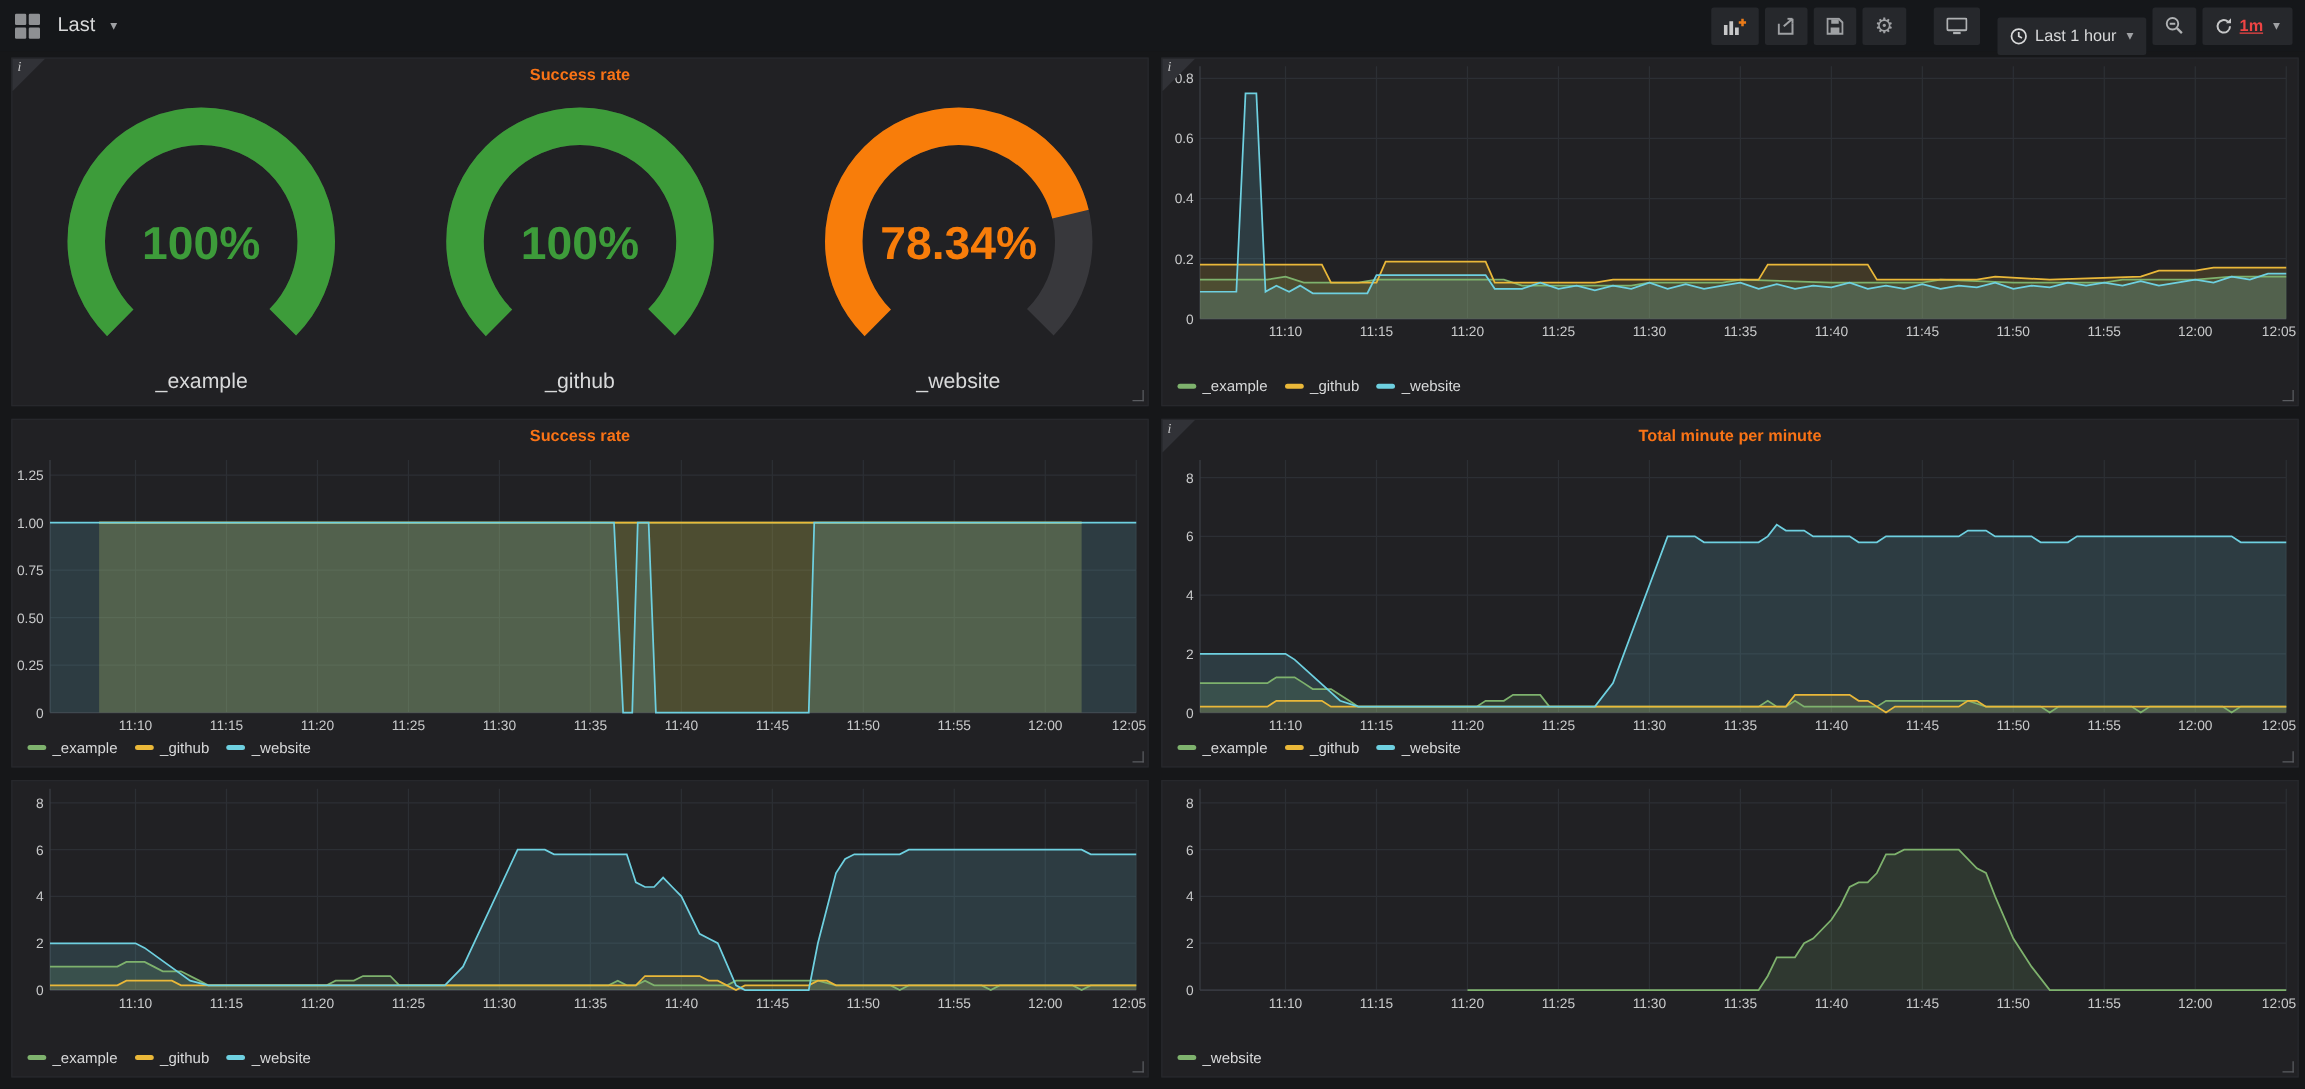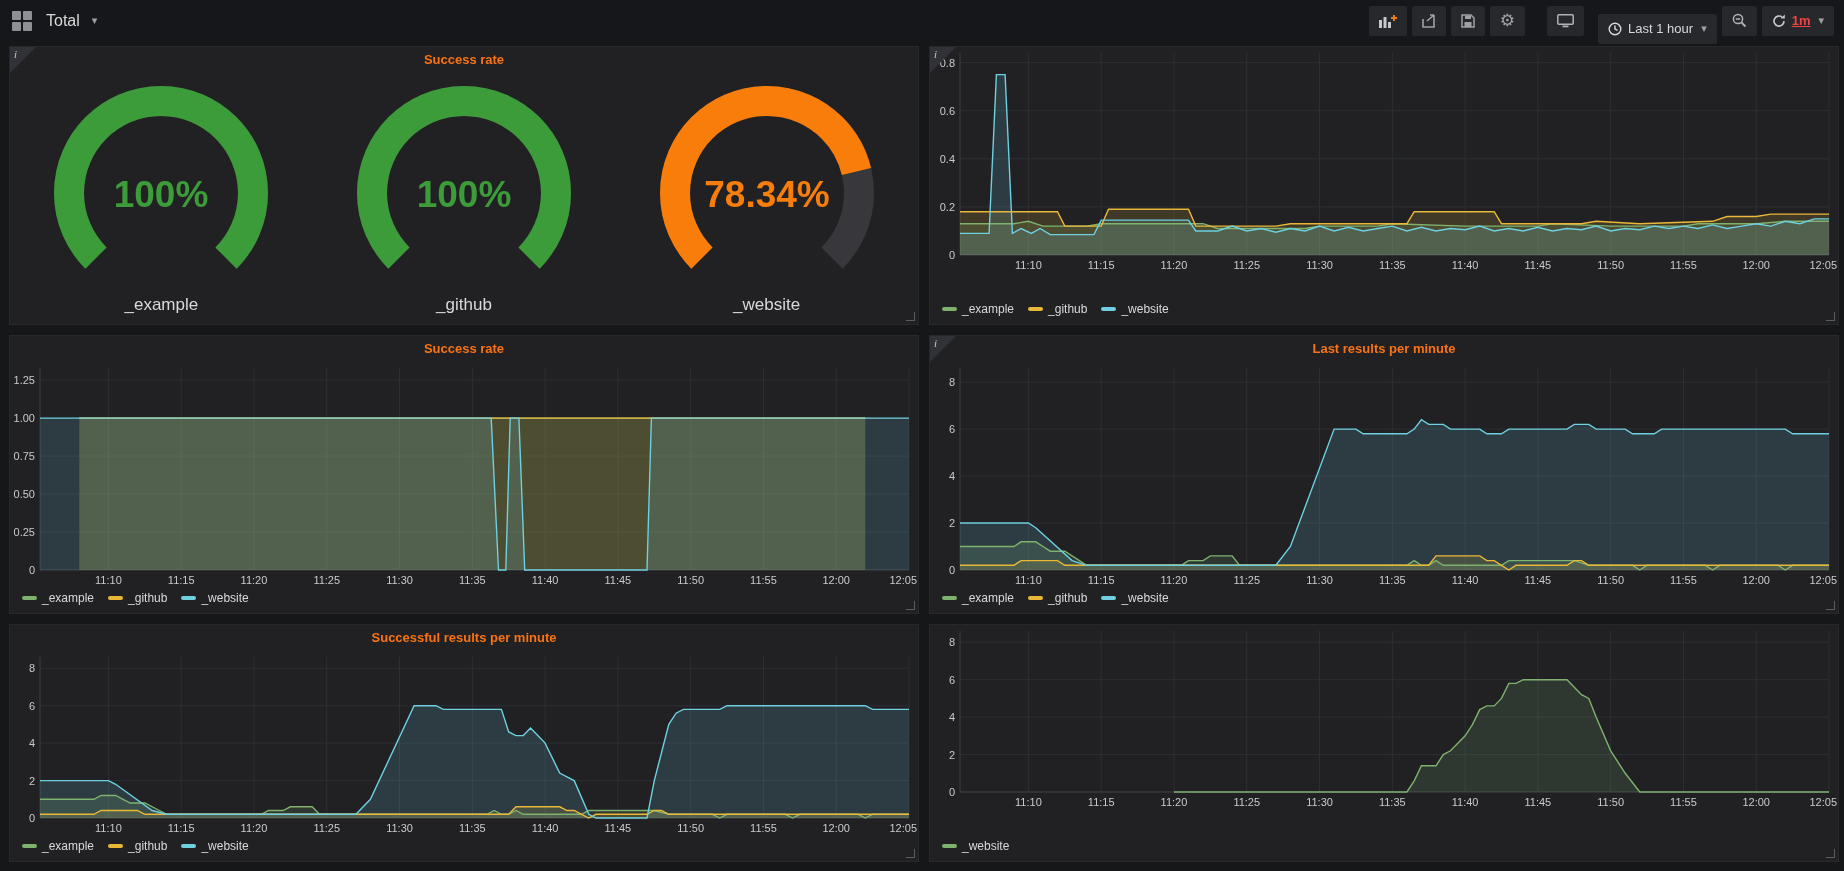--- a/index.html
+++ b/index.html
@@ -75,21 +75,21 @@
 <body>
 
 <header class="navbar">
   <div class="nav-left">
     <span class="apps-grid">
         <span></span>
         <span></span>
         <span></span>
         <span></span>
       </span>
-    <span class="dash-title">Total</span>
+    <span class="dash-title">Last</span>
     <span class="caret">▾</span>
   </div>
   <div class="nav-right">
     <button class="nav-btn">
       <svg width="18" height="14" viewBox="0 0 18 14">
         <rect x="0" y="6" width="3" height="8" fill="#c7c8c9"></rect>
         <rect x="4.5" y="3" width="3" height="11" fill="#c7c8c9"></rect>
         <rect x="9" y="8" width="3" height="6" fill="#c7c8c9"></rect>
         <path d="M14 1 h2 v2 h2 v2 h-2 v2 h-2 v-2 h-2 v-2 h2 z" fill="#eb7b18"></path>
       </svg>
@@ -317,21 +317,21 @@
           <span>_website</span>
         </span>
       </div>
     <span class="resize-handle"></span>
   </section>
 
   <section class="panel">
     <div class="info-corner">
         <span class="info-i">i</span>
       </div>
-    <h2 class="panel-title">Last results per minute</h2>
+    <h2 class="panel-title">Total minute per minute</h2>
     <div class="chart-wrap"><svg width="908" height="225">
           <g>
             <line x1="98.41373534338358" y1="6" x2="98.41373534338358" y2="208" stroke="#2c2f34"></line>
             <line x1="171.19430485762143" y1="6" x2="171.19430485762143" y2="208" stroke="#2c2f34"></line>
             <line x1="243.97487437185927" y1="6" x2="243.97487437185927" y2="208" stroke="#2c2f34"></line>
             <line x1="316.7554438860971" y1="6" x2="316.7554438860971" y2="208" stroke="#2c2f34"></line>
             <line x1="389.536013400335" y1="6" x2="389.536013400335" y2="208" stroke="#2c2f34"></line>
             <line x1="462.31658291457285" y1="6" x2="462.31658291457285" y2="208" stroke="#2c2f34"></line>
             <line x1="535.0971524288108" y1="6" x2="535.0971524288108" y2="208" stroke="#2c2f34"></line>
             <line x1="607.8777219430486" y1="6" x2="607.8777219430486" y2="208" stroke="#2c2f34"></line>
@@ -386,21 +386,20 @@
         </span>
         <span class="legend-item">
           <span class="legend-swatch" style="background: rgb(110, 208, 224);"></span>
           <span>_website</span>
         </span>
       </div>
     <span class="resize-handle"></span>
   </section>
 
   <section class="panel">
-    <h2 class="panel-title">Successful results per minute</h2>
     <div class="chart-wrap"><svg width="908" height="184">
           <g>
             <line x1="98.41373534338358" y1="6" x2="98.41373534338358" y2="167" stroke="#2c2f34"></line>
             <line x1="171.19430485762143" y1="6" x2="171.19430485762143" y2="167" stroke="#2c2f34"></line>
             <line x1="243.97487437185927" y1="6" x2="243.97487437185927" y2="167" stroke="#2c2f34"></line>
             <line x1="316.7554438860971" y1="6" x2="316.7554438860971" y2="167" stroke="#2c2f34"></line>
             <line x1="389.536013400335" y1="6" x2="389.536013400335" y2="167" stroke="#2c2f34"></line>
             <line x1="462.31658291457285" y1="6" x2="462.31658291457285" y2="167" stroke="#2c2f34"></line>
             <line x1="535.0971524288108" y1="6" x2="535.0971524288108" y2="167" stroke="#2c2f34"></line>
             <line x1="607.8777219430486" y1="6" x2="607.8777219430486" y2="167" stroke="#2c2f34"></line>

